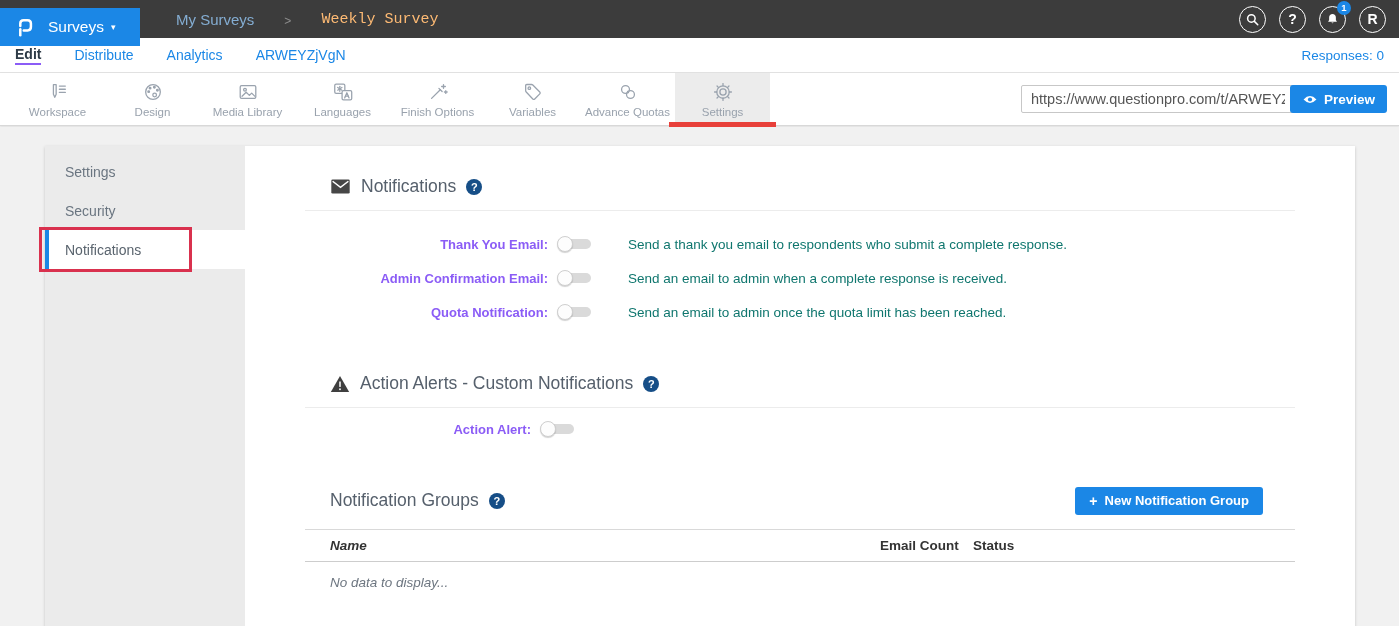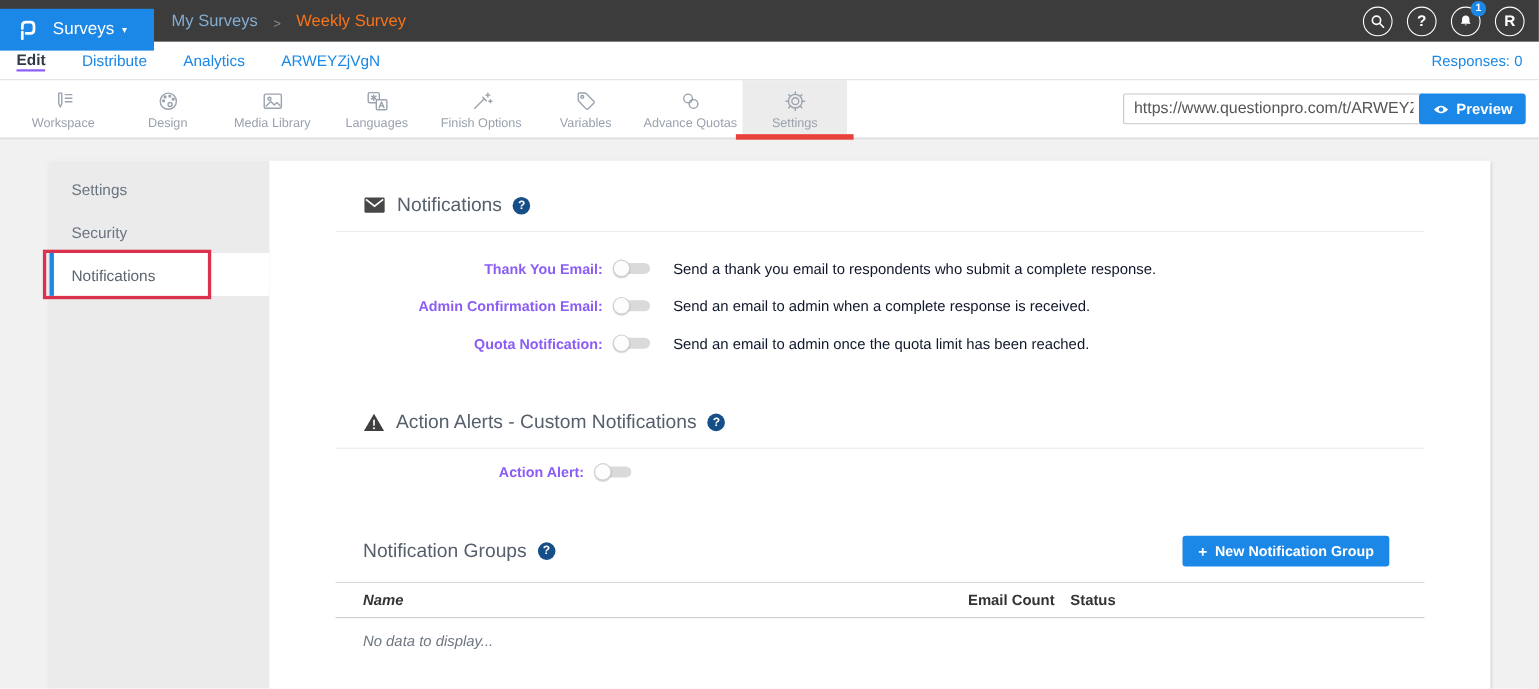--- a/index.html
+++ b/index.html
@@ -6,24 +6,24 @@
   body {
     width:1399px; height:626px; position:relative; overflow:hidden;
     font-family:"Liberation Sans", sans-serif; background:#f1f1f1;
   }
   
   .topbar { height:38px; background:#3c3c3c; display:flex; align-items:center; }
   .logo-area { width:140px; height:38px; background:#1b87e6; display:flex; align-items:center; padding-left:13px; cursor:pointer;margin-top:16px; }
   .logo-area svg { flex:none; }
   .product-name { color:#fff; font-size:15.5px; margin-left:10px; }
   .caret { color:#fff; font-size:9px; margin-left:7px; }
-  .breadcrumb { margin-left:16px; font-size:15px; display:flex; gap:14px; align-items:flex-end; }
+  .breadcrumb { margin-left:36px; font-size:15px; display:flex; gap:30px; align-items:flex-end; }
   .crumb-parent { color:#84add2; cursor:pointer; }
   .crumb-sep { color:#8d8d8d; font-size:12px; }
-  .crumb-current { color:#f97316; }
+  .crumb-current { color:#fdba74;font-family:Liberation Mono, monospace; }
   .topbar-right { margin-left:auto; display:flex; gap:13px; margin-right:13px; }
   .circle-btn { width:27px; height:27px; border:1.5px solid #fff; border-radius:50%; display:flex; align-items:center; justify-content:center; position:relative; color:#fff; cursor:pointer; font-size:14px; font-weight:bold; }
   .badge { position:absolute; top:-6px; right:-6px; background:#1b87e6; color:#fff; font-size:9.5px; min-width:14px; height:14px; border-radius:50%; display:flex; align-items:center; justify-content:center; font-weight:bold; }
   
   .nav-row { height:35px; background:#fff; border-bottom:1px solid #e2e2e2; display:flex; align-items:center; padding:0 15px; font-size:14px; }
   .nav-item { margin-right:33px; color:#1b87e6; cursor:pointer; }
   .nav-item.active { color:#2e3b47; border-bottom:2px solid #8b5cf6; padding-bottom:1px;font-weight:bold; }
   .responses { margin-left:auto; color:#1b87e6; font-size:13.5px; }
   
   .toolbar { height:53px; background:#fff; border-bottom:1px solid #d8d8d8; box-shadow:0 1px 2px rgba(0,0,0,.07); display:flex; padding-left:10px; position:relative; }
@@ -44,21 +44,21 @@
   .main { flex:1; padding:30px 60px 0 60px; }
   .section-head { display:flex; align-items:center; gap:10px; padding-left:25px; color:#56606c; font-size:17.5px; height:21px; }
   .help-circle { width:16px; height:16px; border-radius:50%; background:#164e87; color:#fff; font-size:11px; font-weight:bold; display:flex; align-items:center; justify-content:center; cursor:pointer; flex:none; }
   .divider { border-bottom:1px solid #ececec; margin-top:13px; }
   .rows { margin-top:16px; }
   .t-row { display:flex; align-items:center; height:34px; }
   .row-label { width:243px; text-align:right; font-weight:bold; font-size:13px; color:#8b5cf6; flex:none; }
   .toggle { margin-left:9px; width:34px; height:16px; position:relative; flex:none; cursor:pointer; }
   .toggle .track { position:absolute; left:6px; top:3px; width:28px; height:10px; background:#dadada; border-radius:5px; }
   .toggle .knob { position:absolute; left:0; top:0; width:16px; height:16px; background:#fdfdfd; border:1px solid #cfcfcf; border-radius:50%; box-shadow:0 1px 1px rgba(0,0,0,.18); }
-  .row-desc { margin-left:21px; font-size:13.5px; color:#0f172a; }
+  .row-desc { margin-left:37px; font-size:13.5px; color:#0f766e; }
   .gap1 { height:44px; } .gap2 { height:4px; } .gap3 { height:40px; }
   .groups-head { display:flex; align-items:center; gap:10px; padding-left:25px; padding-right:32px; color:#56606c; font-size:17.5px; height:29px; }
   .new-group-btn { margin-left:auto; background:#1b87e6; color:#fff; font-weight:bold; font-size:13px; height:28px; padding:0 14px; border:none; border-radius:3px; display:flex; align-items:center; gap:7px; cursor:pointer; font-family:"Liberation Sans", sans-serif; }
   .plus-glyph { font-size:14px; font-weight:bold; }
   .table { margin-top:14px; }
   .thead { display:grid; grid-template-columns:575px 93px 1fr; border-top:1px solid #d9d9d9; border-bottom:1px solid #cdcdcd; height:33px; align-items:center; }
   .th { font-weight:bold; font-size:13.5px; color:#333; }
   .th:first-child { padding-left:25px;font-style:italic; }
   .empty-text { font-style:italic; color:#6d7680; font-size:13.5px; padding:13px 0 0 25px; }
 </style>

